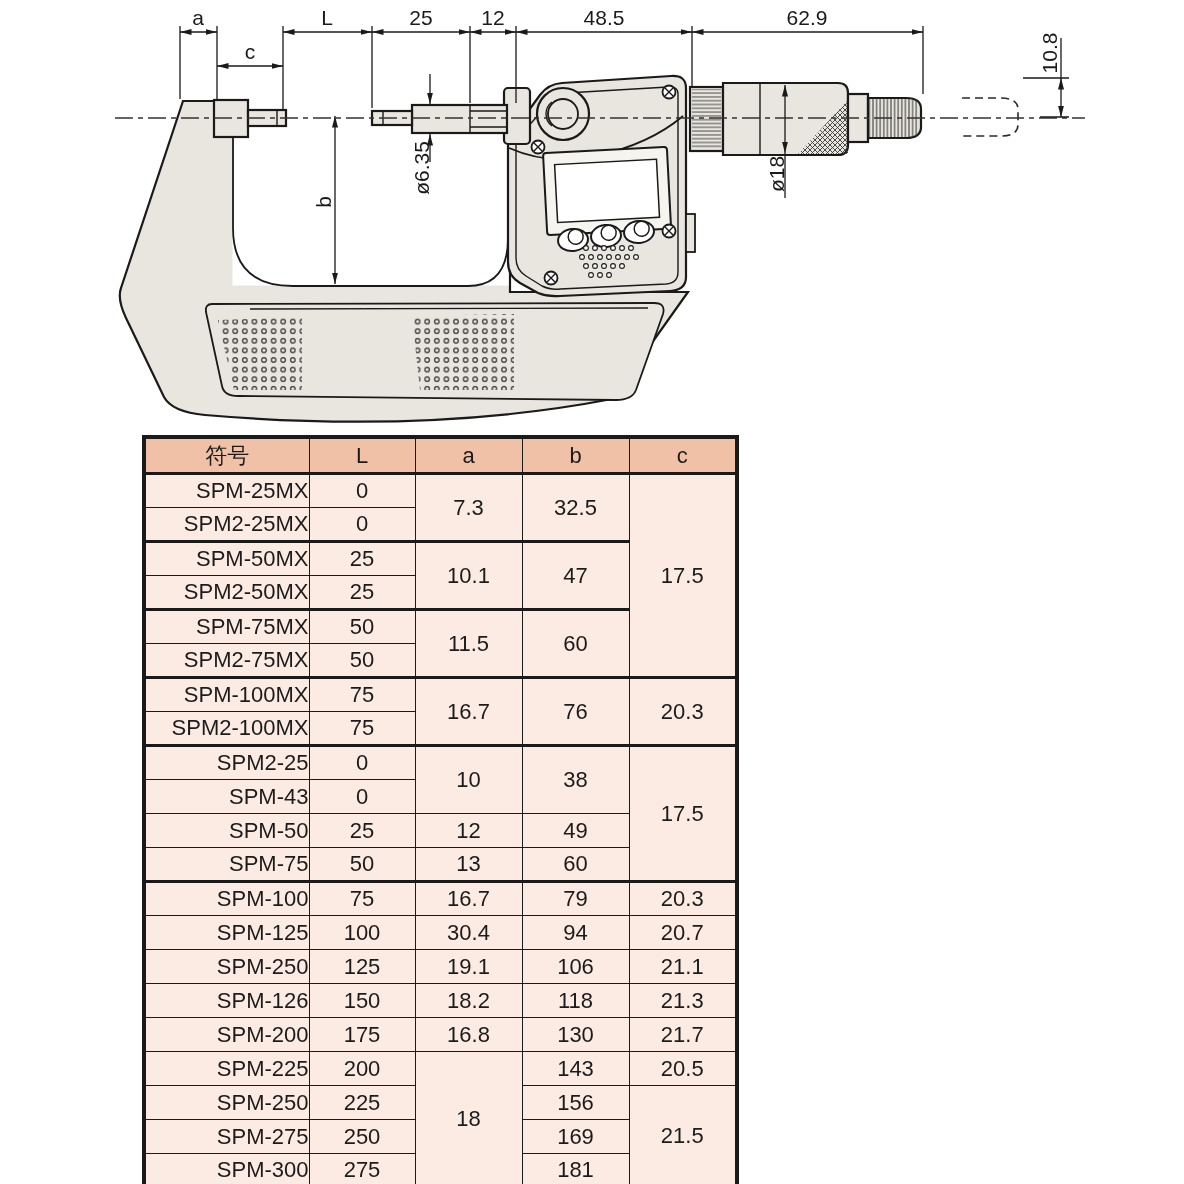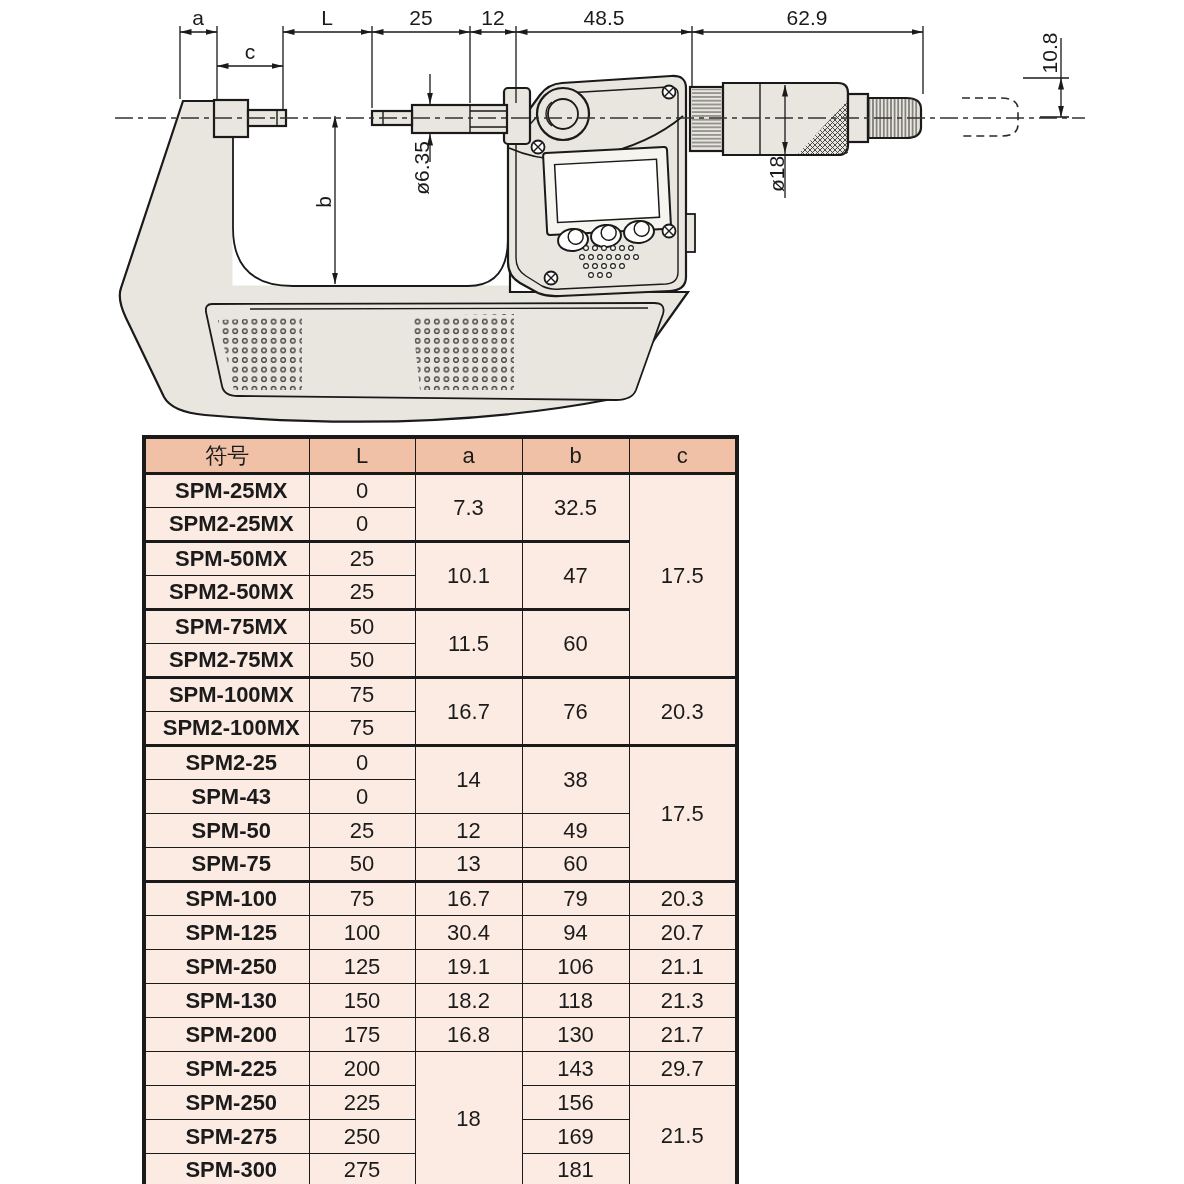--- a/index.html
+++ b/index.html
@@ -16,21 +16,21 @@
   .dimtxt{font:21px "Liberation Sans","DejaVu Sans",sans-serif;fill:var(--line);}
   .screw{fill:#fff;stroke:var(--line);stroke-width:1.8;}
   .dot{fill:#fff;stroke:var(--line);stroke-width:1.1;}
   
   table.spec{position:absolute;left:142px;top:435px;width:593px;border-collapse:collapse;
              table-layout:fixed;background:var(--row-bg);border:4px solid var(--line);}
   .spec th,.spec td{border:1.8px solid var(--line);color:#1b1b1b;text-align:center;
              padding:0;line-height:1;font-size:22px;overflow:hidden;white-space:nowrap;}
   .spec thead th{background:var(--header-bg);height:33px;font-weight:normal;border-bottom-width:3.5px;}
   .spec tbody tr{height:34px;}
-  .spec td.model{text-align:center;padding-left:8px;font-weight:bold;margin-top:22px;}
+  .spec td.model{text-align:right;padding-left:8px;font-weight:normal;margin-top:22px;}
   .spec tr.thin td{border-top-width:1.1px;}
   .spec tr.thick td{border-top-width:3.2px;}
 </style>
 </head>
 <body>
 
 <div class="stage">
 
 <svg class="diagram" width="1184" height="426" viewBox="0 0 1184 426">
   <defs>
@@ -269,21 +269,21 @@
           <td rowspan="2">76</td>
           <td rowspan="2">20.3</td>
         </tr>
         <tr class="thin">
           <td class="model">SPM2-100MX</td>
           <td>75</td>
         </tr>
         <tr class="thick">
           <td class="model">SPM2-25</td>
           <td>0</td>
-          <td rowspan="2">14</td>
+          <td rowspan="2">10</td>
           <td rowspan="2">38</td>
           <td rowspan="4">17.5</td>
         </tr>
         <tr class="thin">
           <td class="model">SPM-43</td>
           <td>0</td>
         </tr>
         <tr>
           <td class="model">SPM-50</td>
           <td>25</td>
@@ -311,39 +311,39 @@
           <td>20.7</td>
         </tr>
         <tr>
           <td class="model">SPM-250</td>
           <td>125</td>
           <td>19.1</td>
           <td>106</td>
           <td>21.1</td>
         </tr>
         <tr>
-          <td class="model">SPM-130</td>
+          <td class="model">SPM-126</td>
           <td>150</td>
           <td>18.2</td>
           <td>118</td>
           <td>21.3</td>
         </tr>
         <tr>
           <td class="model">SPM-200</td>
           <td>175</td>
           <td>16.8</td>
           <td>130</td>
           <td>21.7</td>
         </tr>
         <tr>
           <td class="model">SPM-225</td>
           <td>200</td>
           <td rowspan="4">18</td>
           <td>143</td>
-          <td>29.7</td>
+          <td>20.5</td>
         </tr>
         <tr>
           <td class="model">SPM-250</td>
           <td>225</td>
           <td>156</td>
           <td rowspan="3">21.5</td>
         </tr>
         <tr>
           <td class="model">SPM-275</td>
           <td>250</td>

